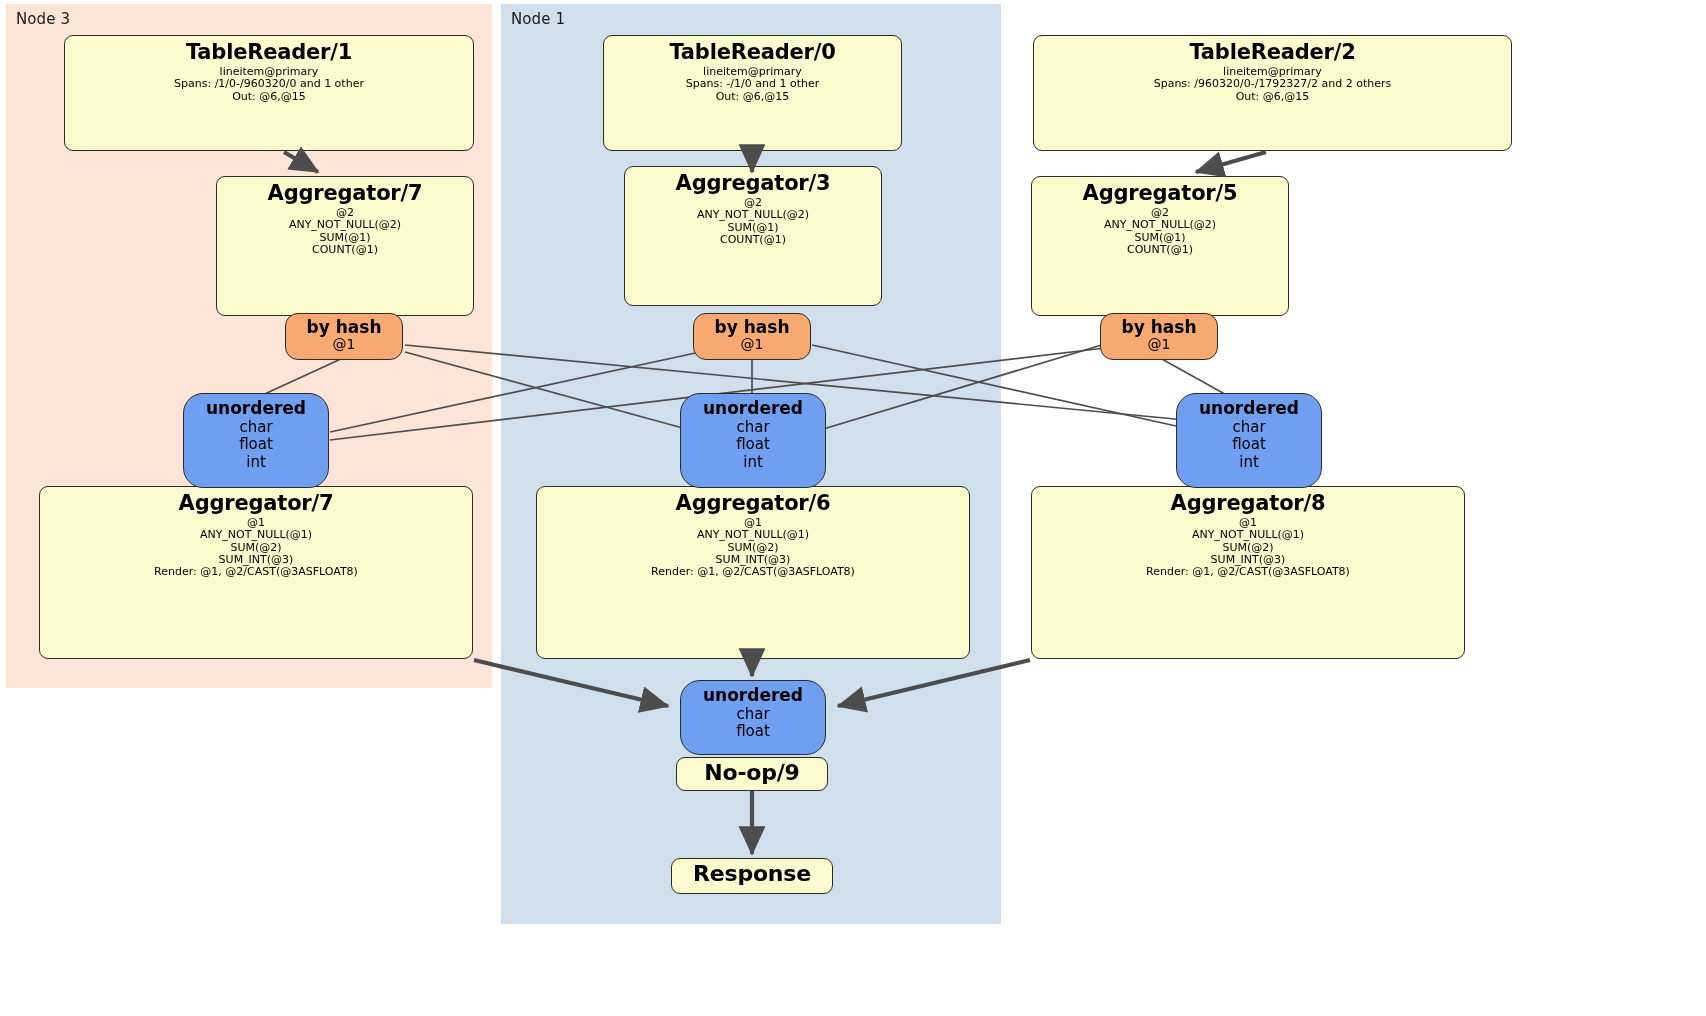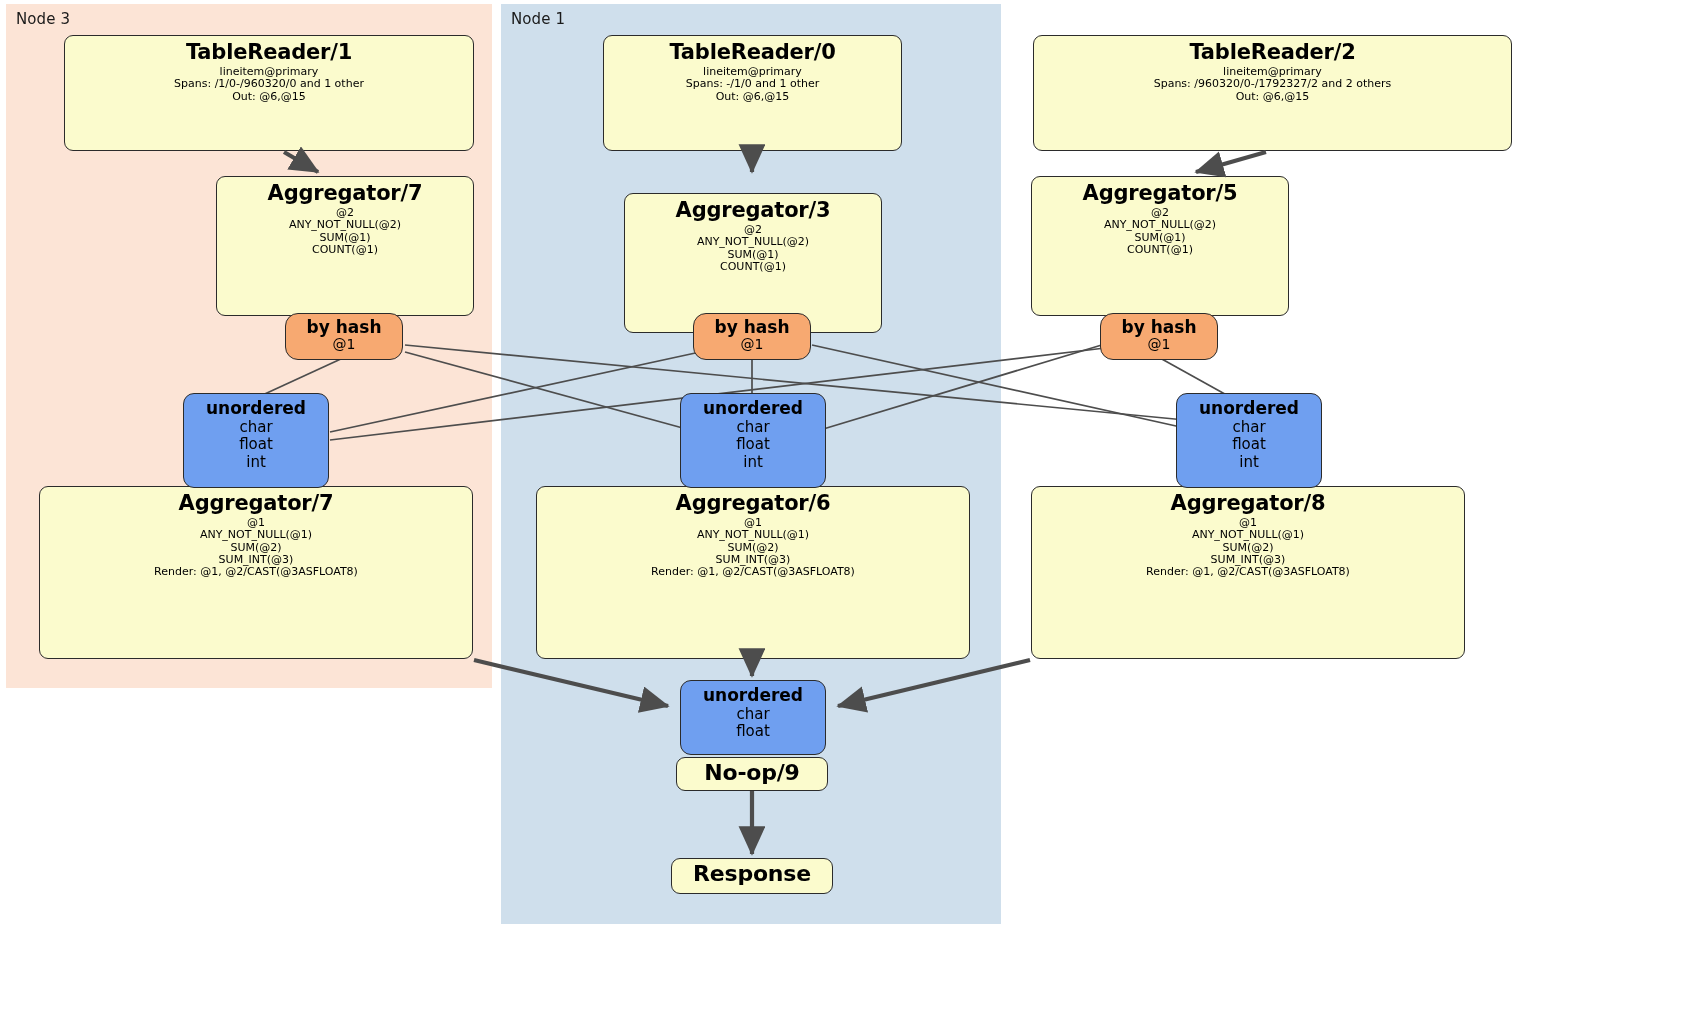--- a/index.html
+++ b/index.html
@@ -33,21 +33,21 @@
     position:absolute;box-sizing:border-box;
     background:#f7a971;border:1.6px solid #2b2b2b;border-radius:13px;
     text-align:center;line-height:1.1;padding:4px 10px 5px 10px;z-index:6;
   }
   .router .ttl{font-weight:bold;font-size:17px;display:block;}
   .router .ln{display:block;font-size:14px;}
 
   
   .sync{
     position:absolute;box-sizing:border-box;
-    background:#6f9ff0;border:1.6px solid #2b2b2b;border-radius:11px;
+    background:#6f9ff0;border:1.6px solid #2b2b2b;border-radius:20px;
     text-align:center;line-height:1.14;padding:5px 10px 6px 10px;z-index:6;
   }
   .sync .ttl{font-weight:bold;font-size:17px;display:block;margin-bottom:1px;}
   .sync .ln{display:block;font-size:15px;}
 
   svg.wires{position:absolute;left:0;top:0;width:1706px;height:1016px;pointer-events:none;z-index:4;}
   svg.wires.thick{z-index:5;}
 </style>
 </head>
 <body>
@@ -104,21 +104,21 @@
     <span class="ln">Render: @1, @2/CAST(@3ASFLOAT8)</span>
   </div>
 
   <div class="proc" style="left:603px;top:35px;width:299px;height:116px;">
     <span class="ttl">TableReader/0</span>
     <span class="ln">lineitem@primary</span>
     <span class="ln">Spans: -/1/0 and 1 other</span>
     <span class="ln">Out: @6,@15</span>
   </div>
 
-  <div class="proc" style="left:624px;top:193px;width:258px;height:140px;">
+  <div class="proc" style="left:624px;top:166px;width:258px;height:140px;">
     <span class="ttl">Aggregator/3</span>
     <span class="ln">@2</span>
     <span class="ln">ANY_NOT_NULL(@2)</span>
     <span class="ln">SUM(@1)</span>
     <span class="ln">COUNT(@1)</span>
   </div>
 
   <div class="proc" style="left:536px;top:486px;width:434px;height:173px;">
     <span class="ttl">Aggregator/6</span>
     <span class="ln">@1</span>

